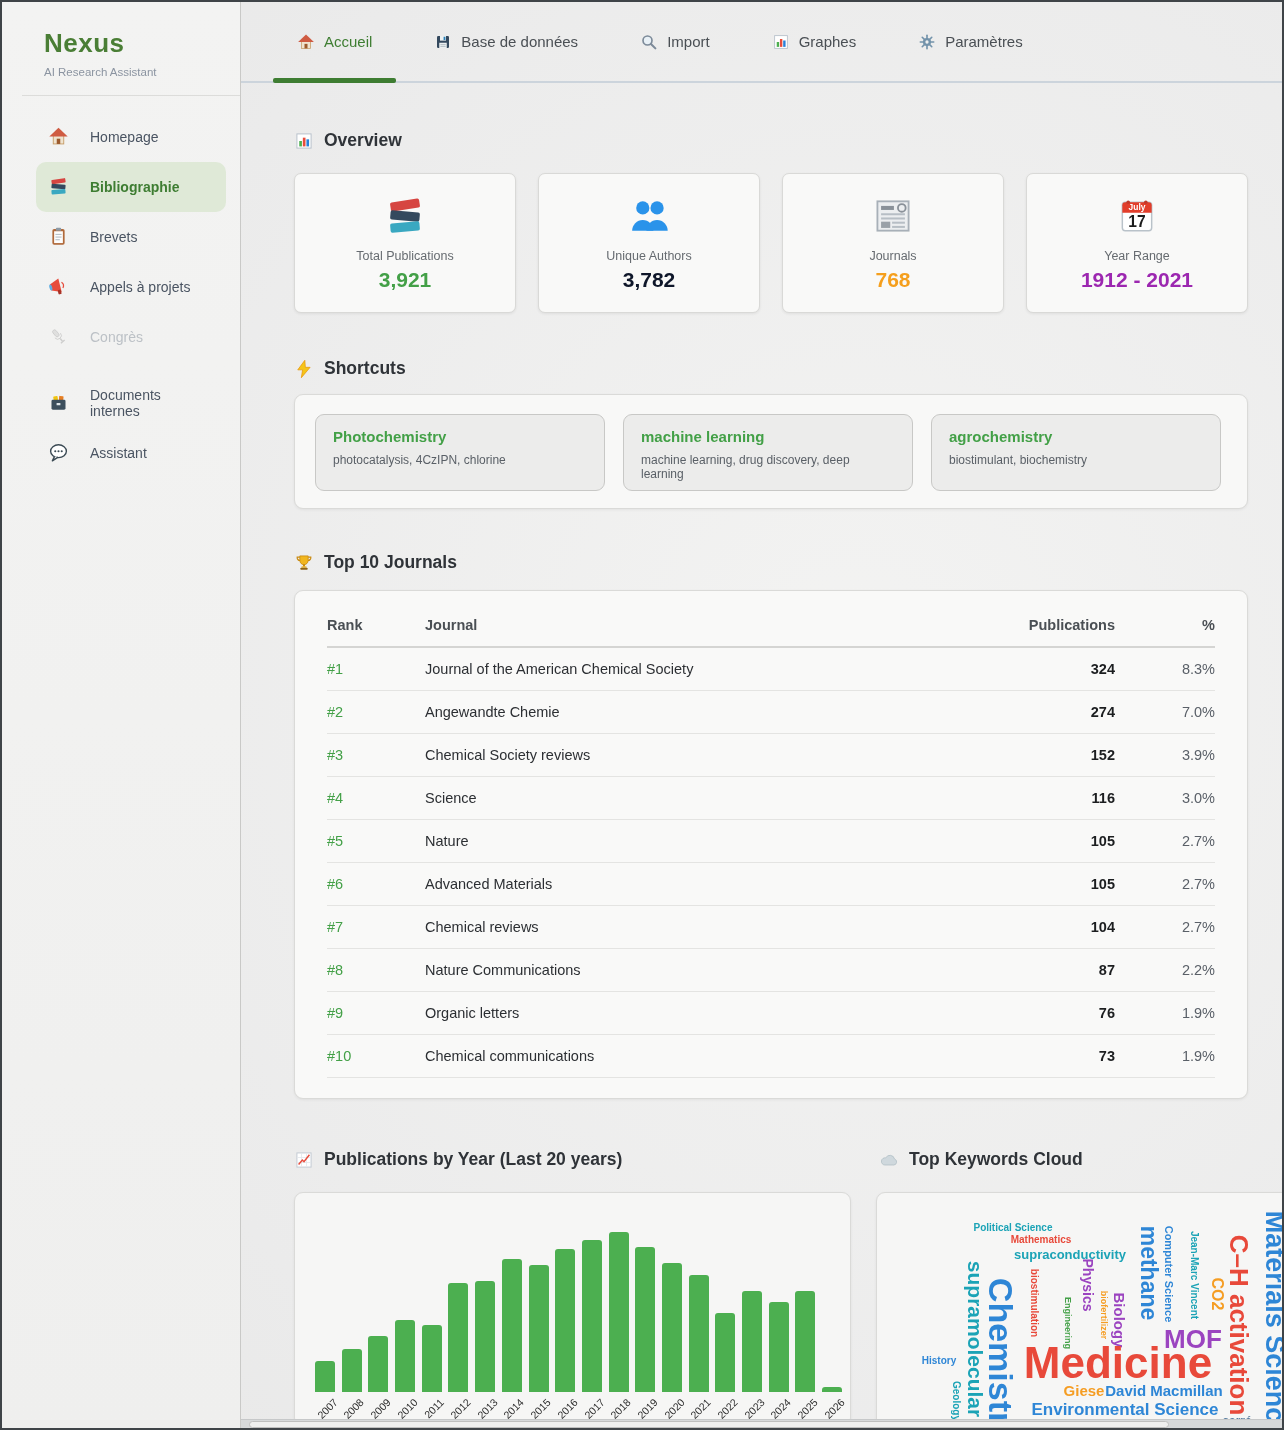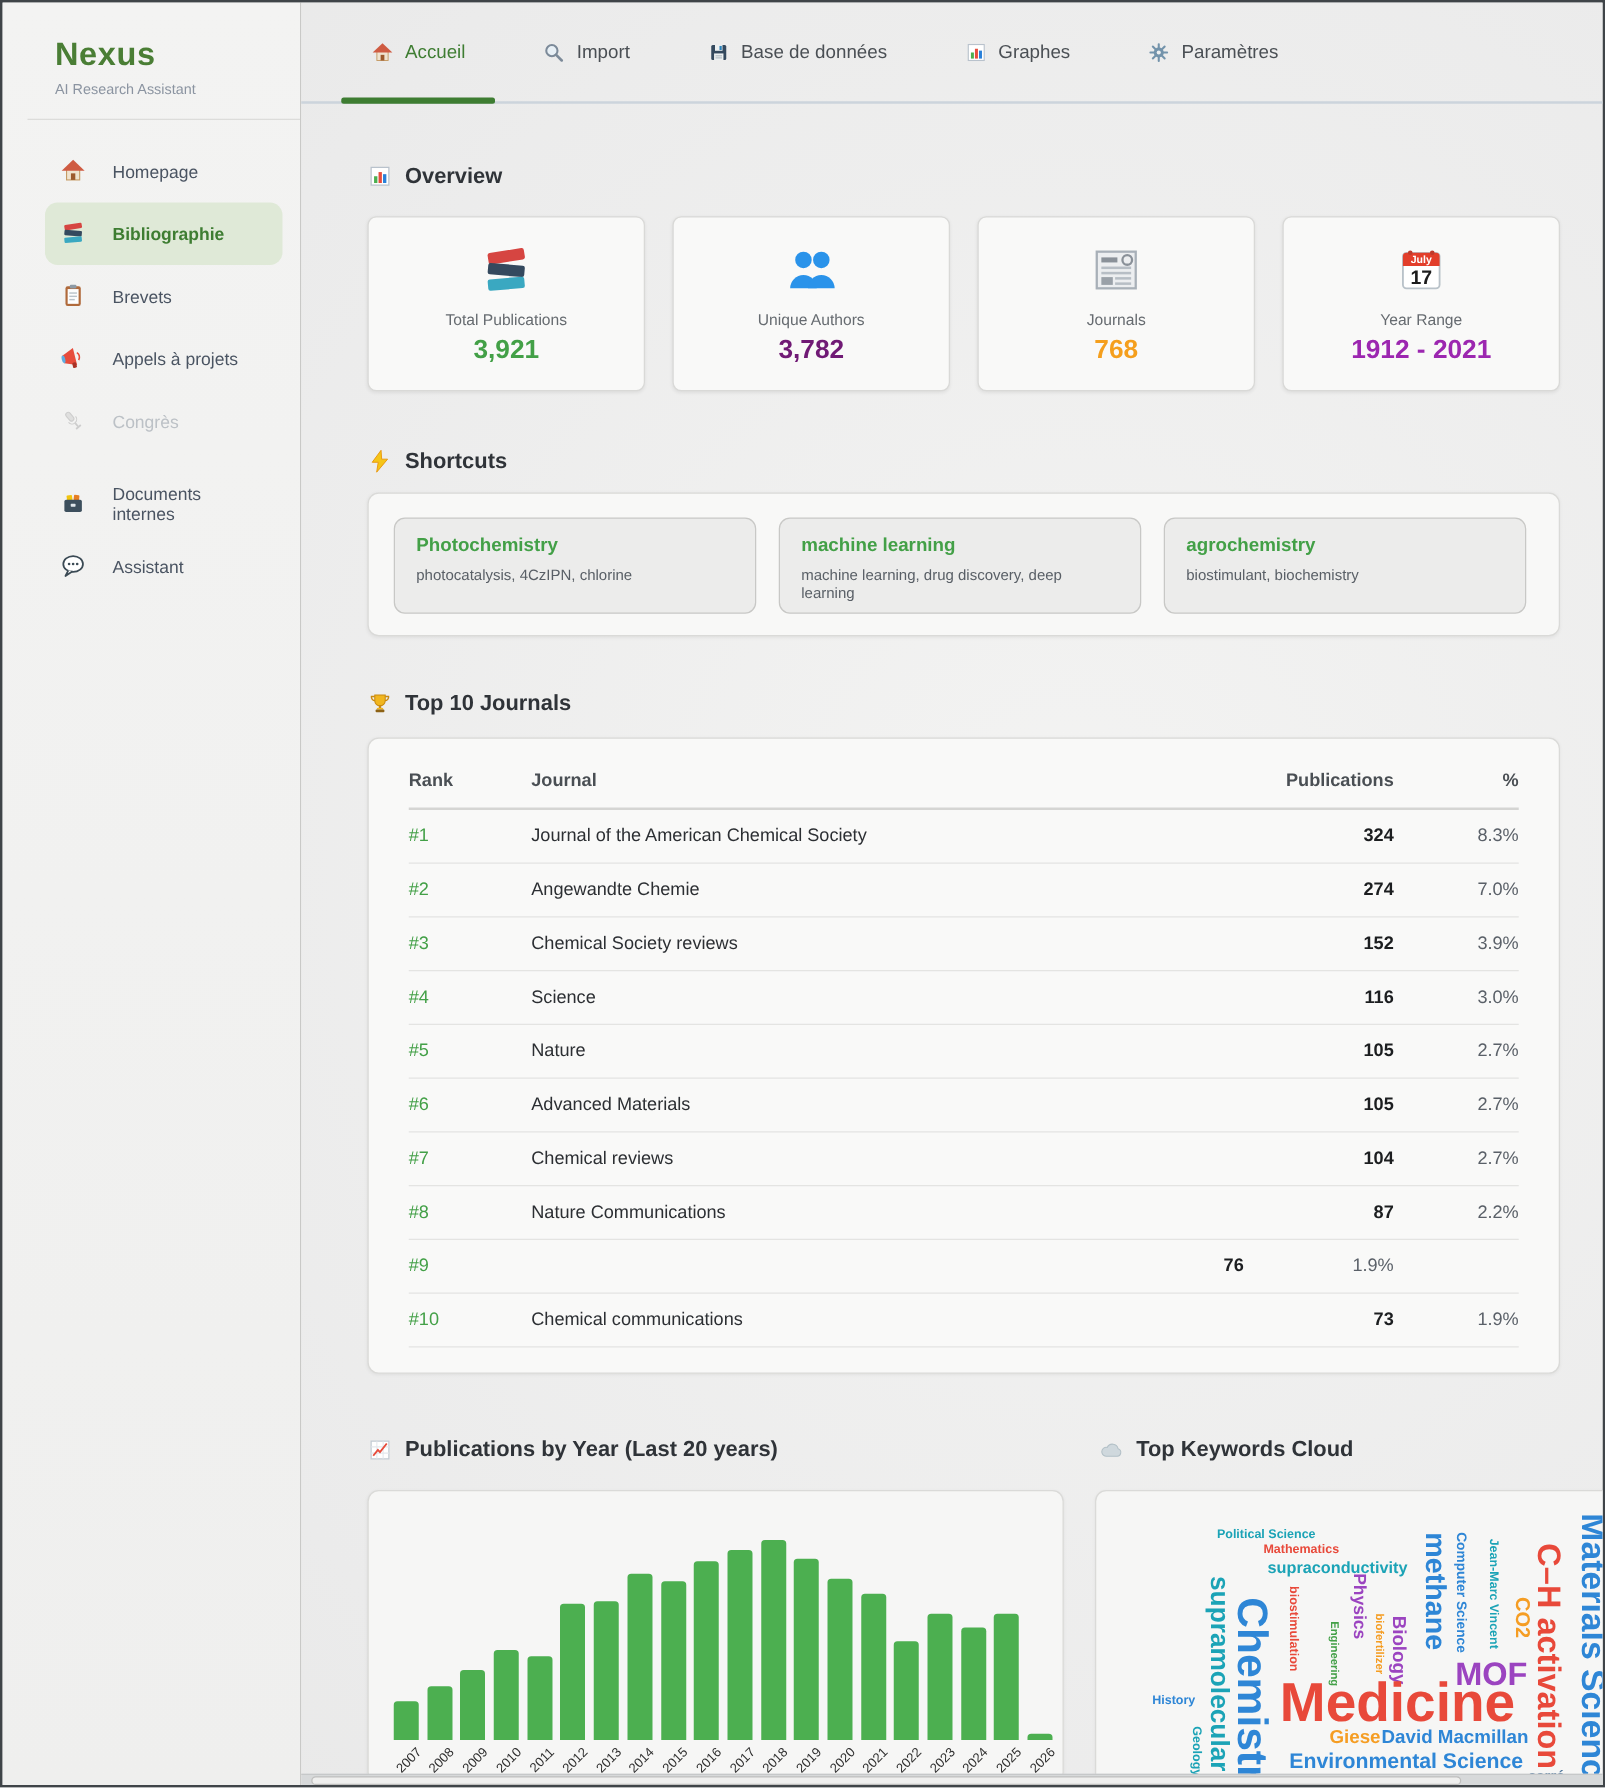--- a/index.html
+++ b/index.html
@@ -241,38 +241,38 @@
               <rect x="6" y="10.5" width="12" height="10" fill="#efe3cf" stroke="#c59a63" stroke-width="1"></rect>
               <polygon points="12,2 22.5,12 1.5,12" fill="#cf5b42"></polygon>
               <rect x="10" y="14.5" width="4" height="6" fill="#9c5a2d"></rect>
             </svg>
           </span>
           <span>Accueil</span>
         </div>
         <div class="tab">
           <span class="icn" style="width: 18px; height: 18px;">
             <svg width="18" height="18" viewBox="0 0 24 24">
-              <circle cx="10" cy="10" r="6" fill="#e8f0f6" stroke="#7c8a99" stroke-width="2.2"></circle>
-              <line x1="14.6" y1="14.6" x2="20.5" y2="20.5" stroke="#7c8a99" stroke-width="2.8" stroke-linecap="round"></line>
-            </svg>
-          </span>
-          <span>Import</span>
-        </div>
-        <div class="tab">
-          <span class="icn" style="width: 18px; height: 18px;">
-            <svg width="18" height="18" viewBox="0 0 24 24">
               <rect x="4" y="4" width="16" height="16" rx="1.6" fill="#34495e"></rect>
               <rect x="8" y="4" width="8" height="6.2" fill="#ecf0f1"></rect>
               <rect x="12.8" y="5" width="2.4" height="4.4" fill="#2980b9"></rect>
               <rect x="7" y="13" width="10" height="7" fill="#ecf0f1"></rect>
               <rect x="8.5" y="15" width="7" height="1.1" fill="#aab4bc"></rect>
               <rect x="8.5" y="17.2" width="7" height="1.1" fill="#aab4bc"></rect>
             </svg>
           </span>
           <span>Base de données</span>
+        </div>
+        <div class="tab">
+          <span class="icn" style="width: 18px; height: 18px;">
+            <svg width="18" height="18" viewBox="0 0 24 24">
+              <circle cx="10" cy="10" r="6" fill="#e8f0f6" stroke="#7c8a99" stroke-width="2.2"></circle>
+              <line x1="14.6" y1="14.6" x2="20.5" y2="20.5" stroke="#7c8a99" stroke-width="2.8" stroke-linecap="round"></line>
+            </svg>
+          </span>
+          <span>Import</span>
         </div>
         <div class="tab">
           <span class="icn" style="width: 18px; height: 18px;">
             <svg width="18" height="18" viewBox="0 0 24 24">
               <rect x="3.5" y="3.5" width="17" height="17" fill="#ffffff" stroke="#b9c2cc" stroke-width="1.2"></rect>
               <rect x="6.3" y="12" width="3.2" height="6.5" fill="#4caf50"></rect>
               <rect x="10.6" y="8" width="3.2" height="10.5" fill="#e74c3c"></rect>
               <rect x="14.9" y="10" width="3.2" height="8.5" fill="#2980d9"></rect>
             </svg>
           </span>
@@ -323,21 +323,21 @@
           <div class="stat-card">
             <span class="icn" style="width: 44px; height: 44px;">
               <svg width="44" height="44" viewBox="0 0 24 24" fill="#2a93ea">
                 <circle cx="8.6" cy="7.6" r="3.6"></circle>
                 <path d="M2.8 20 a5.8 5.8 0 0 1 11.6 0 Z"></path>
                 <circle cx="16.4" cy="7.6" r="3.6"></circle>
                 <path d="M10.6 20 a5.8 5.8 0 0 1 11.6 0 Z"></path>
               </svg>
             </span>
             <div class="stat-label">Unique Authors</div>
-            <div class="stat-value" style="color: #701a75;">3,782</div>
+            <div class="stat-value" style="color: #0f172a;">3,782</div>
           </div>
           <div class="stat-card">
             <span class="icn" style="width: 44px; height: 44px;">
               <svg width="44" height="44" viewBox="0 0 24 24">
                 <rect x="3.5" y="4" width="17" height="16" fill="#eceef0" stroke="#a8b0b8" stroke-width="1"></rect>
                 <rect x="5.5" y="6.5" width="7" height="2.2" fill="#8a9199"></rect>
                 <circle cx="16.8" cy="7.6" r="2.1" fill="none" stroke="#8a9199" stroke-width="1"></circle>
                 <rect x="5.5" y="10.5" width="13" height="1.1" fill="#b7bec5"></rect>
                 <rect x="5.5" y="12.8" width="13" height="1.1" fill="#b7bec5"></rect>
                 <rect x="5.5" y="15.1" width="5" height="3.4" fill="#9aa1a8"></rect>
@@ -451,20 +451,21 @@
               <div class="cell-pct">2.7%</div>
             </div>
             <div class="t-row">
               <div class="cell-rank">#8</div>
               <div class="cell-journal">Nature Communications</div>
               <div class="cell-pubs">87</div>
               <div class="cell-pct">2.2%</div>
             </div>
             <div class="t-row">
               <div class="cell-rank">#9</div>
+              <div class="cell-journal">Organic letters</div>
               <div class="cell-pubs">76</div>
               <div class="cell-pct">1.9%</div>
             </div>
             <div class="t-row">
               <div class="cell-rank">#10</div>
               <div class="cell-journal">Chemical communications</div>
               <div class="cell-pubs">73</div>
               <div class="cell-pct">1.9%</div>
             </div>
           </div>

